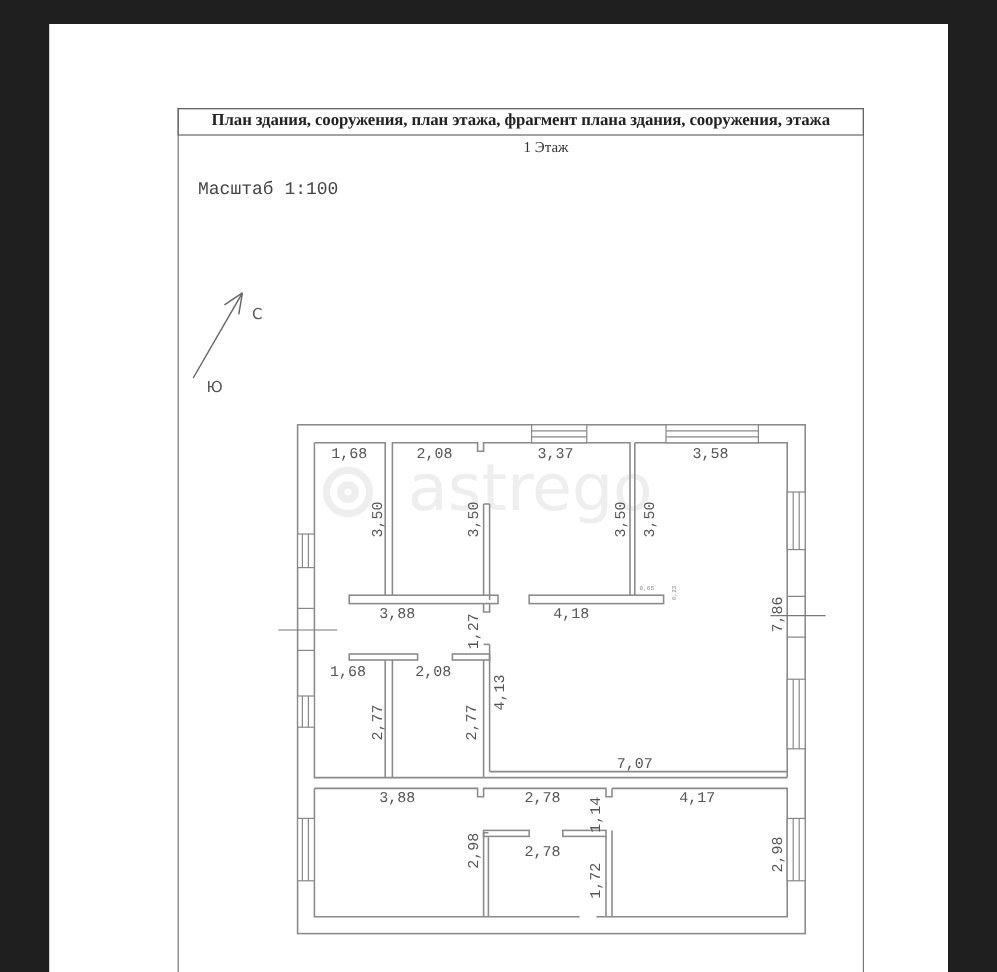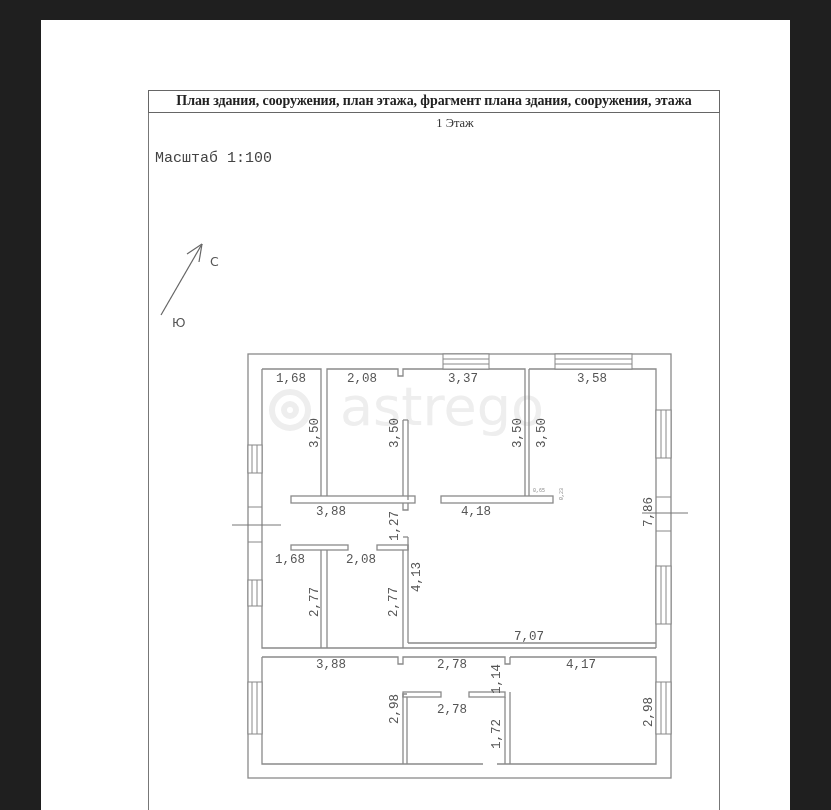--- a/index.html
+++ b/index.html
@@ -28,21 +28,21 @@
     font-family: "Liberation Serif", serif; font-weight: bold;
     font-size: 14px; color: #222; text-align: center; line-height: 20px;
     white-space: nowrap; overflow: hidden; letter-spacing: -0.1px;
   }
   .floor-label {
     position: absolute; left: 148px; top: 113px; width: 614px; height: 20px;
     font-family: "Liberation Serif", serif; font-size: 12.5px; color: #333;
     text-align: center; line-height: 20px;
   }
   .scale {
-    position: absolute; left: 155px; top: 150px;
+    position: absolute; left: 165px; top: 150px;
     font-family: "Liberation Mono", monospace; font-size: 15px; color: #444;
   }
   svg.plan { position: absolute; left: 0; top: 0; }
   .dim { font-family: "Liberation Mono", monospace; font-size: 12.5px; fill: #555; }
   .dim-small { font-family: "Liberation Mono", monospace; font-size: 5px; fill: #888; }
   .compass-lbl { font-family: "DejaVu Sans", sans-serif; font-size: 12.5px; fill: #555; }
   .watermark { font-family: "DejaVu Sans", sans-serif; font-size: 54px; fill: #eee; }
 </style>
 </head>
 <body>

